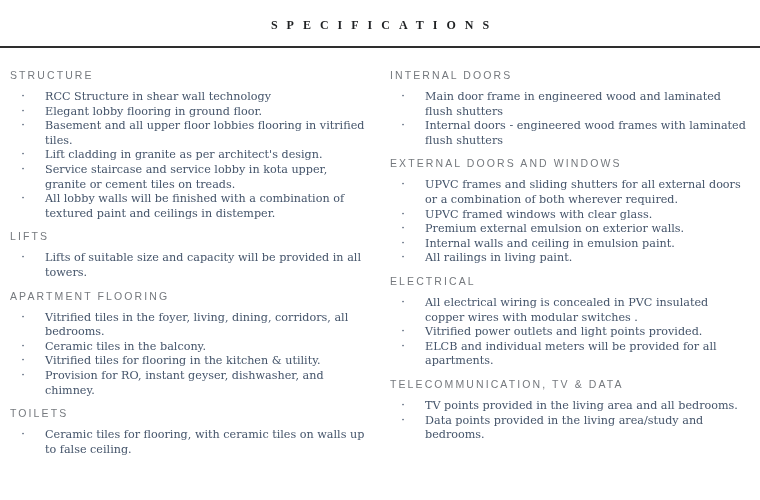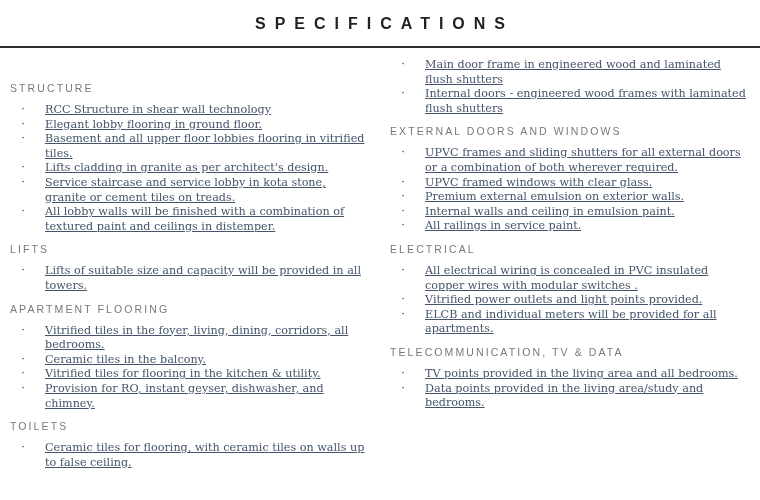--- a/index.html
+++ b/index.html
@@ -5,22 +5,22 @@
   * { margin: 0; padding: 0; box-sizing: border-box; }
   html, body { background: #ffffff; }
   body {
     width: 760px; height: 500px; overflow: hidden;
     font-family: "Liberation Sans", sans-serif;
   }
   .page { width: 760px; height: 500px; background: #fff; }
   .page-header { text-align: center; padding: 15px 0 13px; }
   .page-title {
     display: inline-block;
-    font-family: Liberation Sans, sans-serif;
-    font-size: 16px; font-weight: 700;
+    font-family: Liberation Serif, serif;
+    font-size: 12px; font-weight: 700;
     letter-spacing: 9px; text-indent: 9px;
     color: var(--title-color, #1f2123);
     text-align: center;
   }
   .rule {
     border: none; border-top: 2px solid var(--rule-color, #2e2e2e);
     width: 760px;
   }
   .columns {
     display: flex; gap: 22px;
@@ -29,34 +29,34 @@
   .col { flex: 1; min-width: 0; }
   .spec-section { }
   .spec-heading {
     font-family: "Liberation Sans", sans-serif;
     font-size: 10.5px; font-weight: 400;
     letter-spacing: 2.1px;
     color: var(--heading-color, #75797e);
     line-height: 13px;
     margin: 9px 0 8px;
   }
-  .spec-section:first-child .spec-heading { margin-top: 24px; }
+  .spec-section:first-child .spec-heading { margin-top: 11px; }
   .spec-list { list-style: none; }
   .spec-item {
     display: flex;
     font-family: "DejaVu Serif", serif;
     font-size: 11.2px; line-height: 14.6px;
     color: var(--body-color, #44546a);
   }
   .bullet-dot {
     flex: none; width: 10px; margin-left: 8px; margin-right: 17px;
     text-align: center;
     color: var(--body-color, #44546a);
   }
-  .spec-item-text { flex: 1; text-decoration: underline; }
+  .spec-item-text { flex: 1; }
 </style>
 </head>
 <body>
 
 <div class="page">
   <header class="page-header">
     <h1 class="page-title">SPECIFICATIONS</h1>
   </header>
   <hr class="rule">
   <main class="columns">
@@ -75,25 +75,25 @@
             <li class="spec-item">
               <span class="bullet-dot">·</span>
               <span class="spec-item-text">Elegant lobby flooring in ground floor.</span>
             </li>
             <li class="spec-item">
               <span class="bullet-dot">·</span>
               <span class="spec-item-text">Basement and all upper floor lobbies flooring in vitrified tiles.</span>
             </li>
             <li class="spec-item">
               <span class="bullet-dot">·</span>
-              <span class="spec-item-text">Lifts cladding in granite as per architect's design.</span>
-            </li>
-            <li class="spec-item">
-              <span class="bullet-dot">·</span>
-              <span class="spec-item-text">Service staircase and service lobby in kota stone, granite or cement tiles on treads.</span>
+              <span class="spec-item-text">Lift cladding in granite as per architect's design.</span>
+            </li>
+            <li class="spec-item">
+              <span class="bullet-dot">·</span>
+              <span class="spec-item-text">Service staircase and service lobby in kota upper, granite or cement tiles on treads.</span>
             </li>
             <li class="spec-item">
               <span class="bullet-dot">·</span>
               <span class="spec-item-text">All lobby walls will be finished with a combination of textured paint and ceilings in distemper.</span>
             </li>
           </ul>
         </section>
         <section class="spec-section">
           <h2 class="spec-heading">LIFTS</h2>
           <ul class="spec-list">
@@ -133,20 +133,21 @@
           <ul class="spec-list">
             <li class="spec-item">
               <span class="bullet-dot">·</span>
               <span class="spec-item-text">Ceramic tiles for flooring, with ceramic tiles on walls up to false ceiling.</span>
             </li>
           </ul>
         </section>
       </div>
     <div class="col">
         <section class="spec-section">
+          <h2 class="spec-heading">INTERNAL DOORS</h2>
           <ul class="spec-list">
             <li class="spec-item">
               <span class="bullet-dot">·</span>
               <span class="spec-item-text">Main door frame in engineered wood and laminated flush shutters</span>
             </li>
             <li class="spec-item">
               <span class="bullet-dot">·</span>
               <span class="spec-item-text">Internal doors - engineered wood frames with laminated flush shutters</span>
             </li>
           </ul>
@@ -169,21 +170,21 @@
             <li class="spec-item">
               <span class="bullet-dot">·</span>
               <span class="spec-item-text">Premium external emulsion on exterior walls.</span>
             </li>
             <li class="spec-item">
               <span class="bullet-dot">·</span>
               <span class="spec-item-text">Internal walls and ceiling in emulsion paint.</span>
             </li>
             <li class="spec-item">
               <span class="bullet-dot">·</span>
-              <span class="spec-item-text">All railings in service paint.</span>
+              <span class="spec-item-text">All railings in living paint.</span>
             </li>
           </ul>
         </section>
         <section class="spec-section">
           <h2 class="spec-heading">ELECTRICAL</h2>
           <ul class="spec-list">
             <li class="spec-item">
               <span class="bullet-dot">·</span>
               <span class="spec-item-text">All electrical wiring is concealed in PVC insulated copper wires with modular switches .</span>
             </li>

